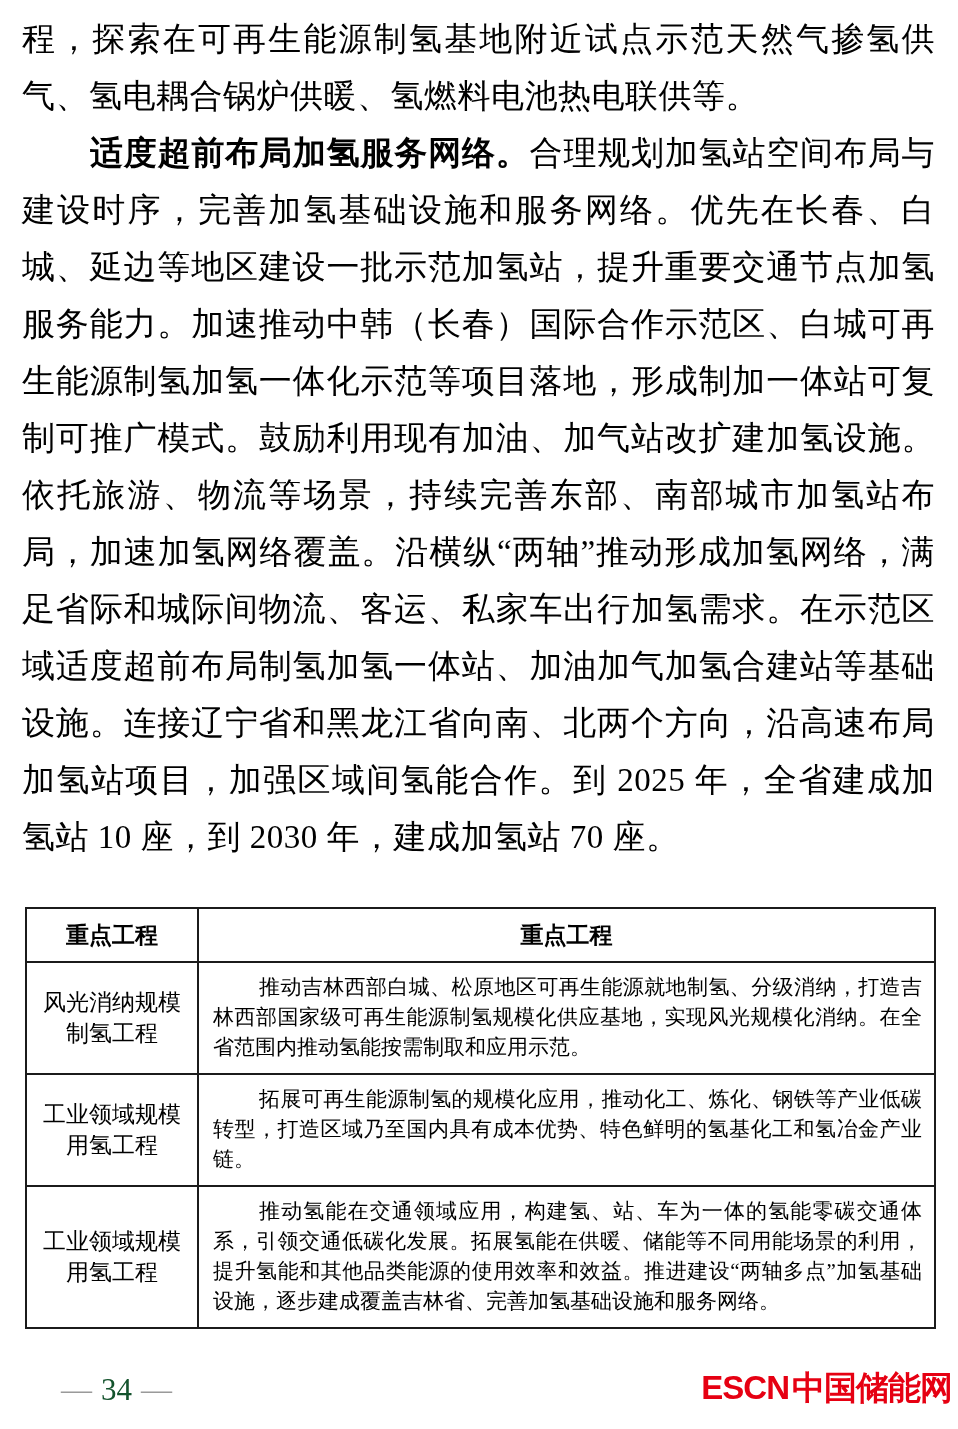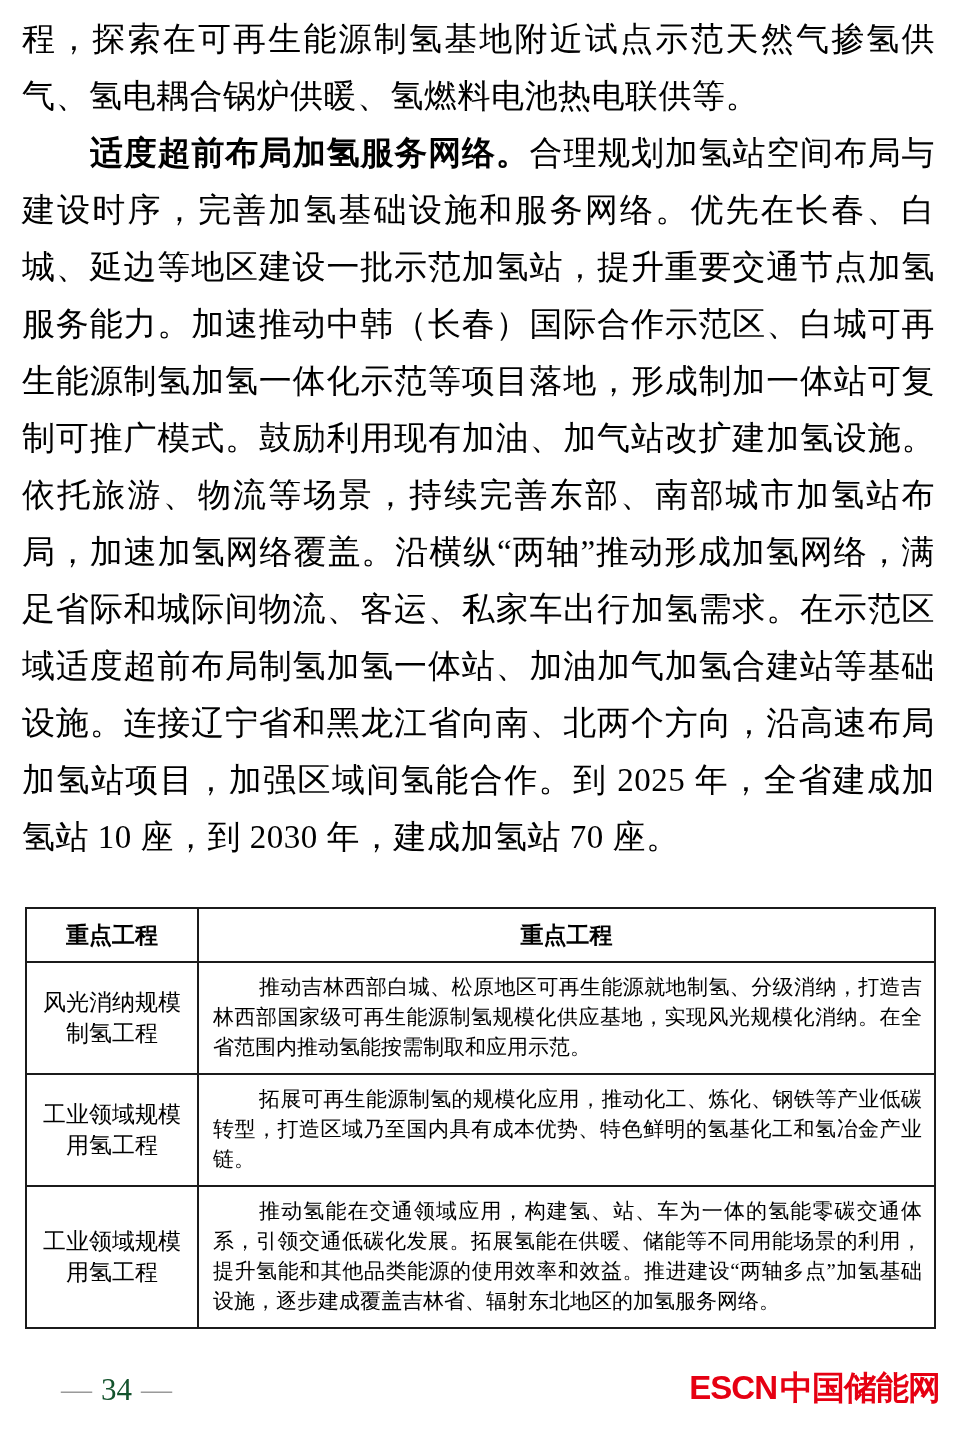--- a/index.html
+++ b/index.html
@@ -78,21 +78,21 @@
     position: absolute;
     left: 52px; top: 1372px;
     font-size: 31px;
     white-space: nowrap;
   }
   .footer-page .dash { color: #9a9a9a; padding: 0 9px; }
   .footer-page .num  { color: #14532d; }
 
   .logo {
     position: absolute;
-    right: 18px; top: 1370px;
+    right: 6px; top: 1370px;
     font-family: "Liberation Sans", sans-serif;
     font-weight: bold;
     font-size: 33px;
     color: #e60012;
     white-space: nowrap;
     line-height: 36px;
   }
   .logo .logo-en { font-weight: 900; letter-spacing: -1px; padding-right: 3px; }
   .logo .logo-cn { letter-spacing: -1px; }
 </style>
@@ -126,21 +126,21 @@
     </tr>
     <tr class="row-2">
       <td class="proj-cell">工业领域规模用氢工程</td>
       <td class="task-cell">
         <span class="task-text">拓展可再生能源制氢的规模化应用，推动化工、炼化、钢铁等产业低碳转型，打造区域乃至国内具有成本优势、特色鲜明的氢基化工和氢冶金产业链。</span>
       </td>
     </tr>
     <tr class="row-3">
       <td class="proj-cell">工业领域规模用氢工程</td>
       <td class="task-cell">
-        <span class="task-text">推动氢能在交通领域应用，构建氢、站、车为一体的氢能零碳交通体系，引领交通低碳化发展。拓展氢能在供暖、储能等不同用能场景的利用，提升氢能和其他品类能源的使用效率和效益。推进建设“两轴多点”加氢基础设施，逐步建成覆盖吉林省、辐射东北地区的加氢服务网络。</span>
+        <span class="task-text">推动氢能在交通领域应用，构建氢、站、车为一体的氢能零碳交通体系，引领交通低碳化发展。拓展氢能在供暖、储能等不同用能场景的利用，提升氢能和其他品类能源的使用效率和效益。推进建设“两轴多点”加氢基础设施，逐步建成覆盖吉林省、完善加氢基础设施和服务网络。</span>
       </td>
     </tr>
   </tbody>
 </table>
 
 <div class="footer-page">
   <span class="dash">—</span><span class="num">34</span><span class="dash">—</span>
 </div>
 
 <div class="logo">

